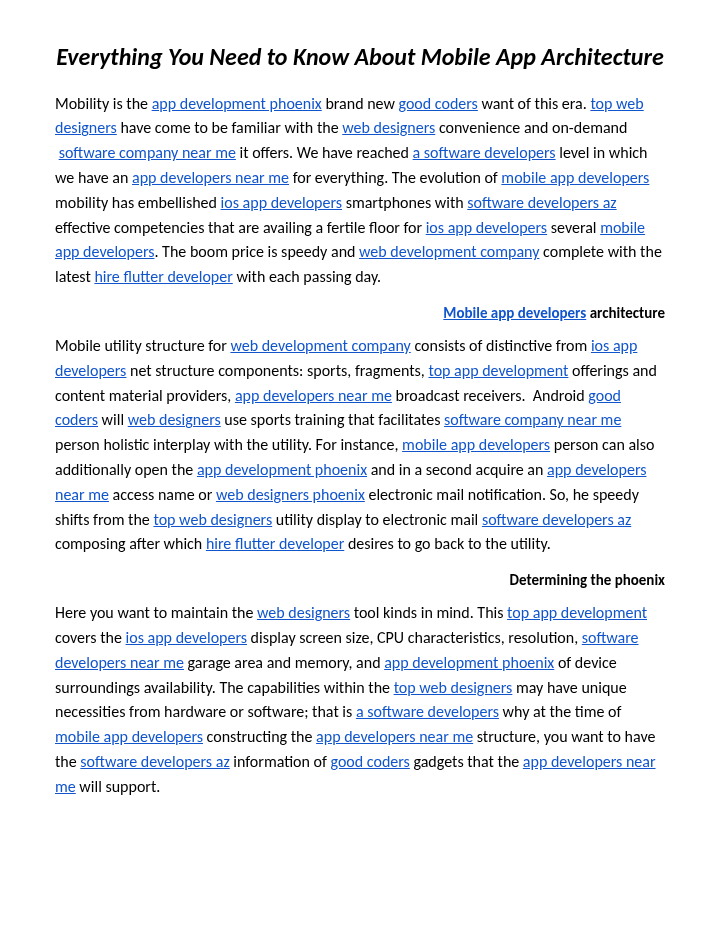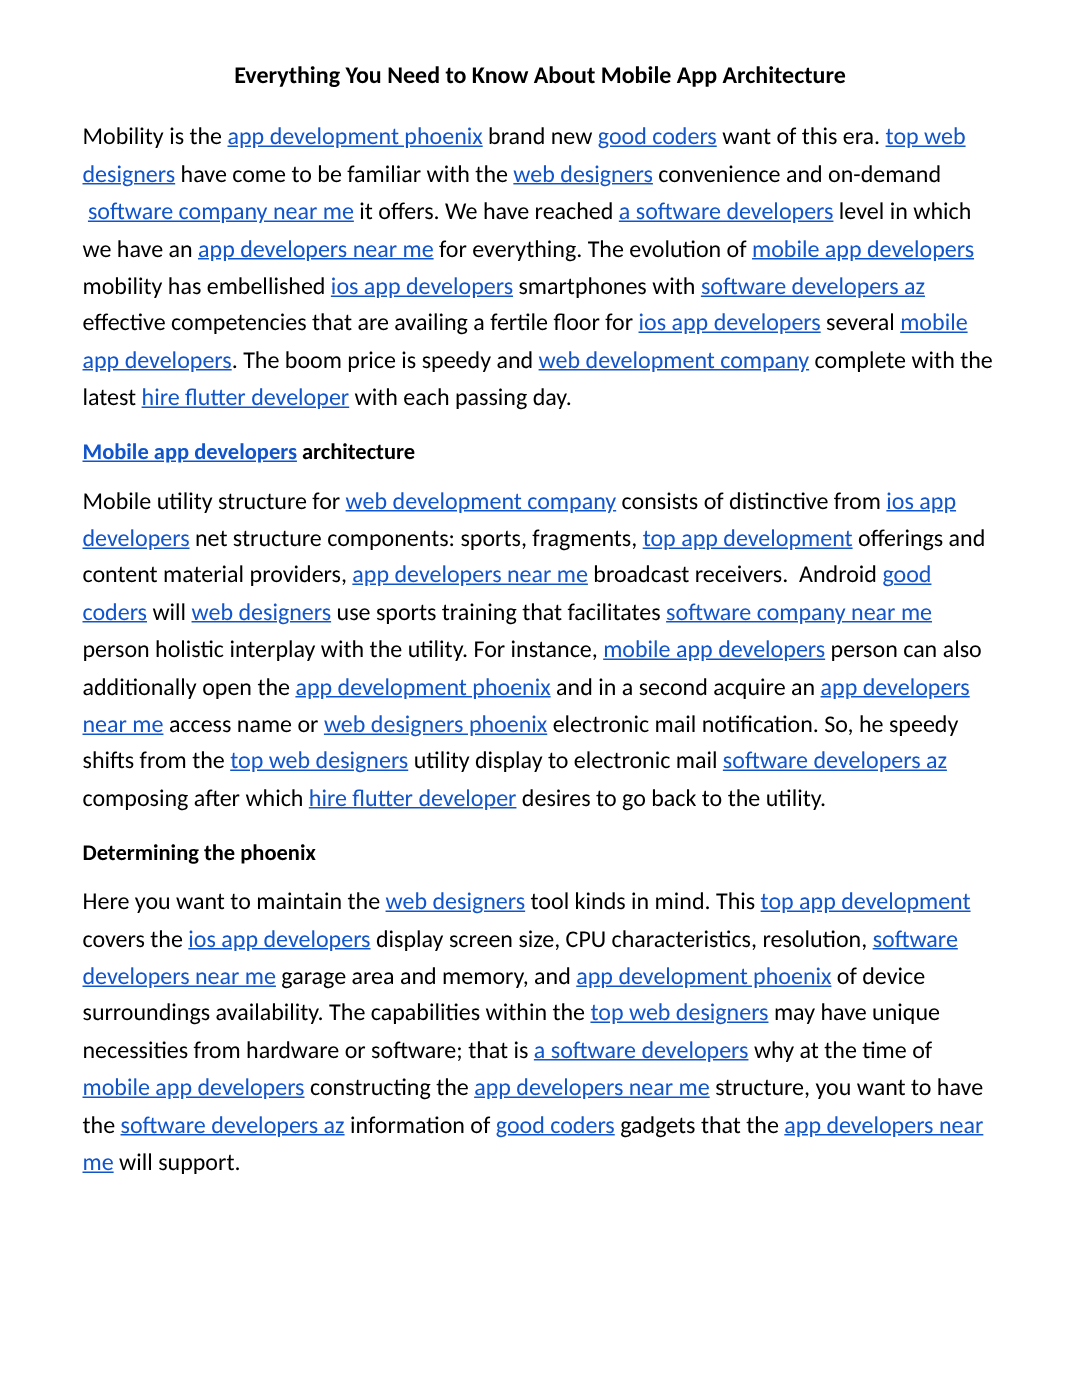--- a/index.html
+++ b/index.html
@@ -13,41 +13,43 @@
       font-size: 15px;
       color: #000000;
       width: 720px;
       min-height: 931px;
     }
     .page-container {
       padding: 40px 55px 40px 55px;
       max-width: 720px;
     }
     h1.main-title {
-      font-size: 16px;
+      font-size: 24px;
       font-weight: bold;
       text-align: center;
       margin-bottom: 18px;
       line-height: 1.4;
+      font-style: italic;
     }
     p {
       font-size: 16px;
       line-height: 1.55;
       margin-bottom: 14px;
       color: #000;
     }
     a {
       color: #1155CC;
       text-decoration: underline;
     }
     h2.section-title {
       font-size: 15px;
       font-weight: bold;
       margin-bottom: 12px;
       margin-top: 4px;
+      text-align: right;
     }
     h2.section-title a {
       color: #1155CC;
       text-decoration: underline;
     }
     h2.section-title span {
       color: #000;
       text-decoration: none;
     }
   </style>

